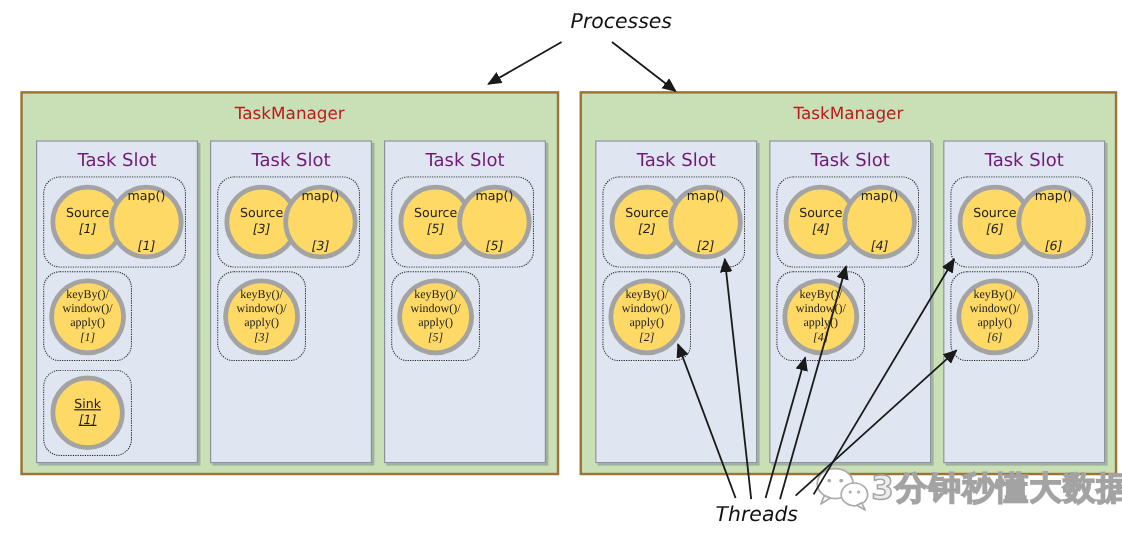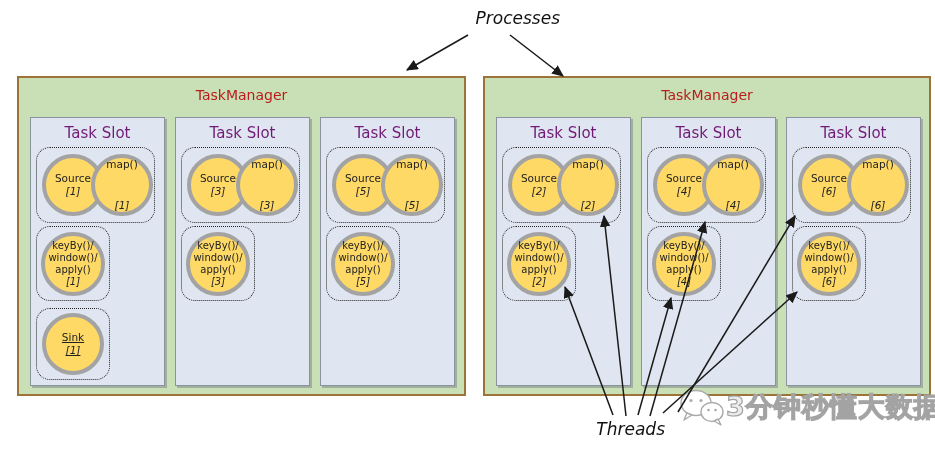--- a/index.html
+++ b/index.html
@@ -59,21 +59,21 @@
     color: #701a75;
   }
 
   
   .dotted {
     position: absolute;
     border: 1.5px dotted #222;
     border-radius: 14px;
   }
   .chain   { left: 5px; top: 29px;  width: 119px; height: 76px; }
-  .opbox   { left: 5px; top: 108px; width: 74px;  height: 75px; }
+  .opbox   { left: 5px; top: 108px; width: 74px;  height: 75px; font-family: Liberation Serif, serif; }
   .sinkbox { left: 5px; top: 190px; width: 74px;  height: 72px; }
 
   
   .circle {
     position: absolute;
     border-radius: 50%;
     background: #ffd966;
     border: 4px solid #a3a3a3;
     display: flex;
     flex-direction: column;

